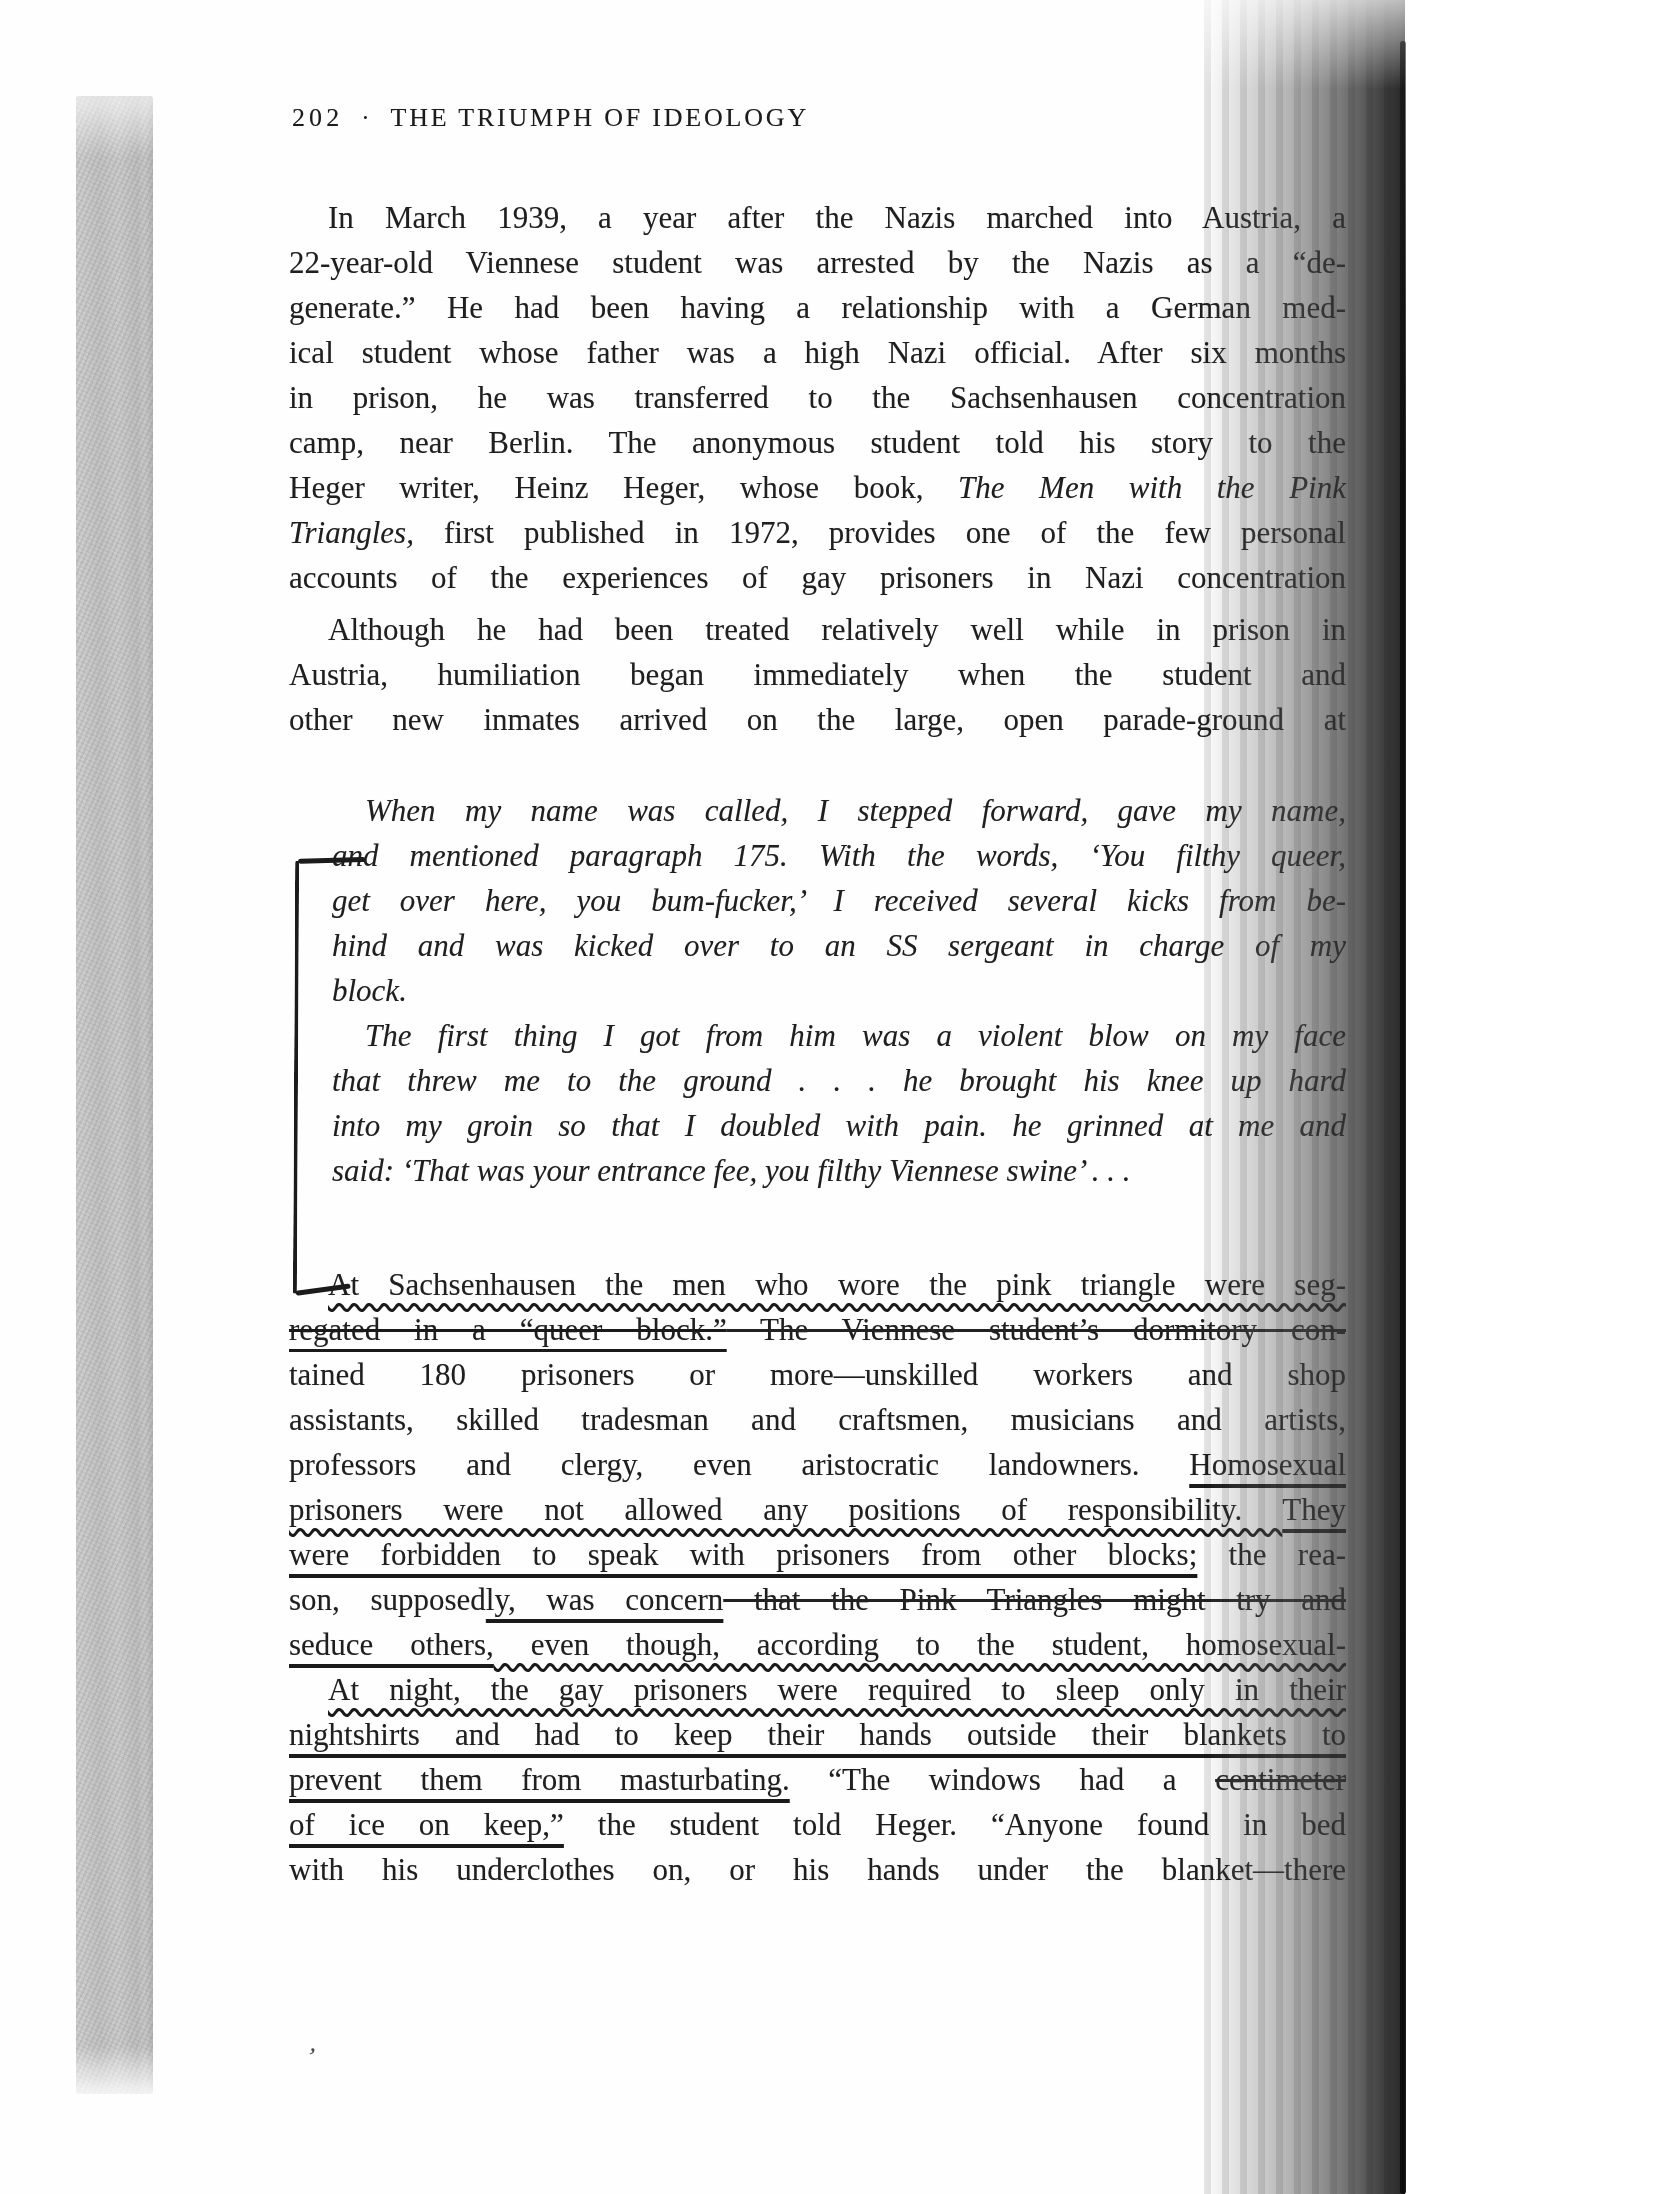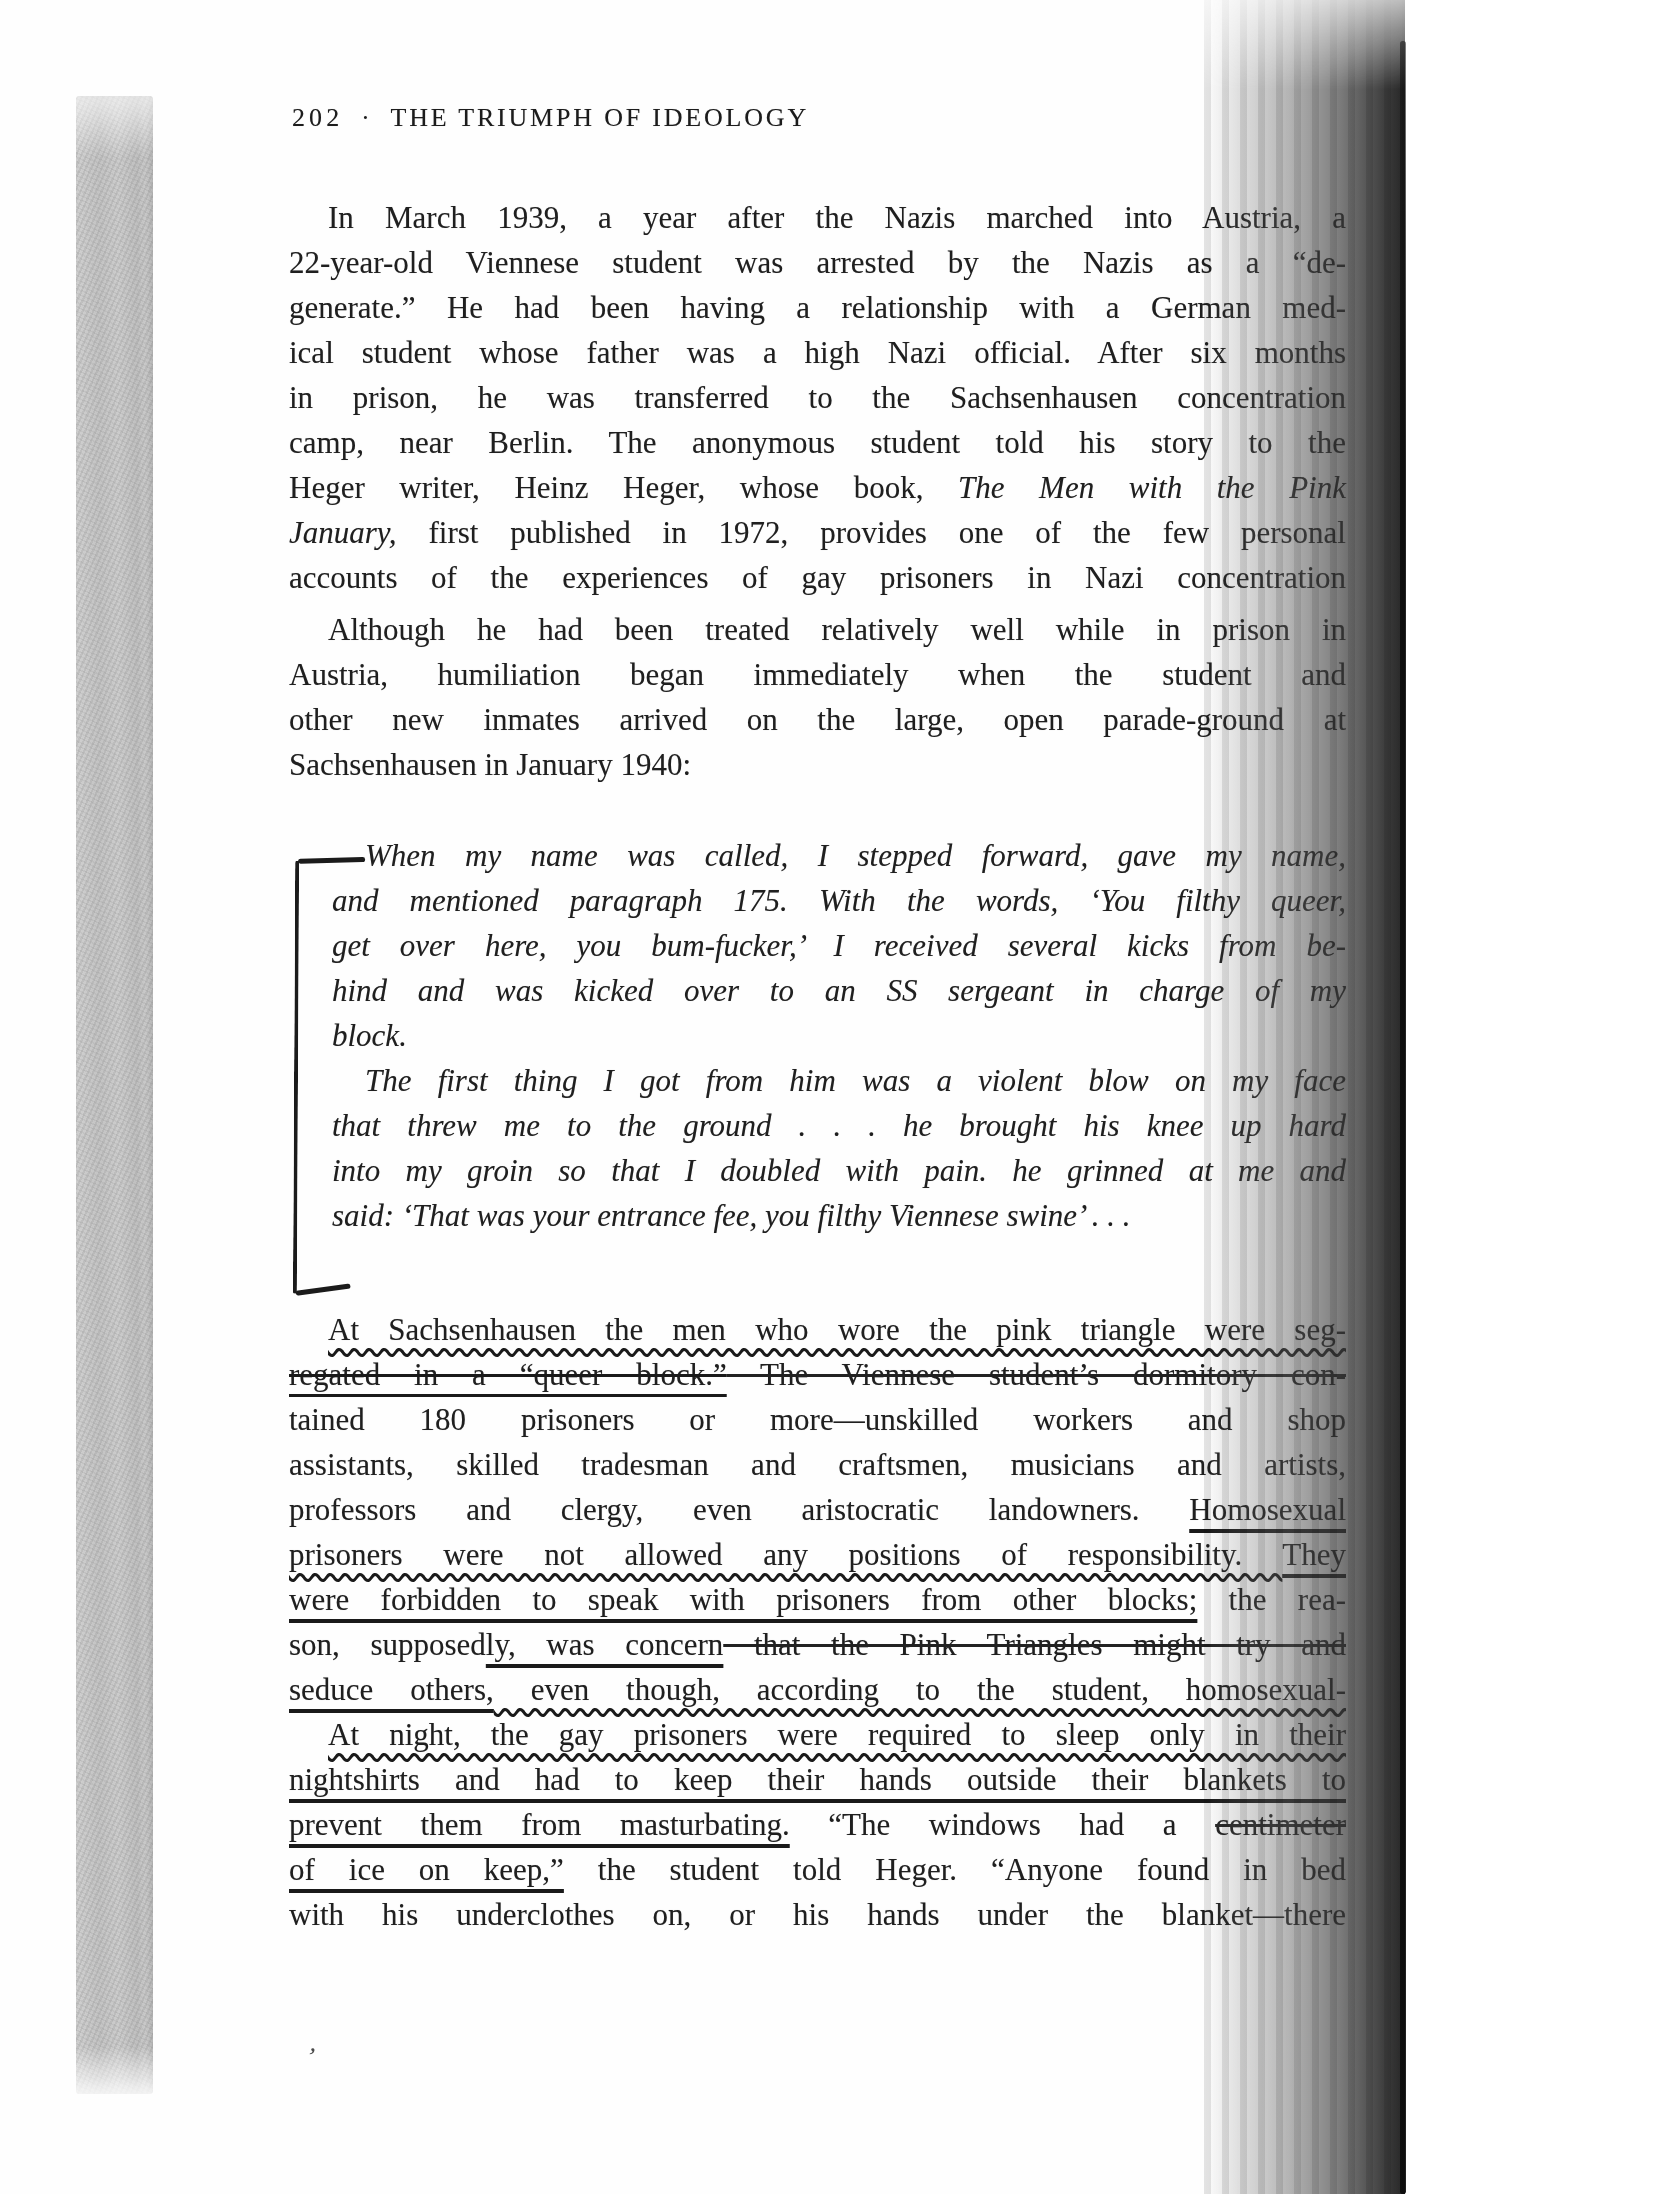--- a/index.html
+++ b/index.html
@@ -108,28 +108,27 @@
 
   <div id="text-col">
       <div class="para body">
         <div class="line ind"><span>In March 1939, a year after the Nazis marched into Austria, a</span></div>
         <div class="line"><span>22-year-old Viennese student was arrested by the Nazis as a “de-</span></div>
         <div class="line"><span>generate.” He had been having a relationship with a German med-</span></div>
         <div class="line"><span>ical student whose father was a high Nazi official. After six months</span></div>
         <div class="line"><span>in prison, he was transferred to the Sachsenhausen concentration</span></div>
         <div class="line"><span>camp, near Berlin. The anonymous student told his story to the</span></div>
         <div class="line"><span>Heger writer, Heinz Heger, whose book, </span><span class="i">The Men with the Pink</span></div>
-        <div class="line"><span class="i">January,</span><span> first published in 1972, provides one of the few personal</span></div>
+        <div class="line"><span class="i">Triangles,</span><span> first published in 1972, provides one of the few personal</span></div>
         <div class="line"><span>accounts of the experiences of gay prisoners in Nazi concentration</span></div>
       </div>
       <div class="para body" style="margin-top: 6.9px;">
         <div class="line ind"><span>Although he had been treated relatively well while in prison in</span></div>
         <div class="line"><span>Austria, humiliation began immediately when the student and</span></div>
         <div class="line"><span>other new inmates arrived on the large, open parade-ground at</span></div>
-        <div class="line nj"><span>Sachsenhausen in January 1940:</span></div>
       </div>
       <div class="para quote" style="margin-top: 46px;">
         <div class="line ind"><span>When my name was called, I stepped forward, gave my name,</span></div>
         <div class="line"><span>and mentioned paragraph 175. With the words, ‘You filthy queer,</span></div>
         <div class="line"><span>get over here, you bum-fucker,’ I received several kicks from be-</span></div>
         <div class="line"><span>hind and was kicked over to an SS sergeant in charge of my</span></div>
         <div class="line nj"><span>block.</span></div>
       </div>
       <div class="para quote">
         <div class="line ind"><span>The first thing I got from him was a violent blow on my face</span></div>

